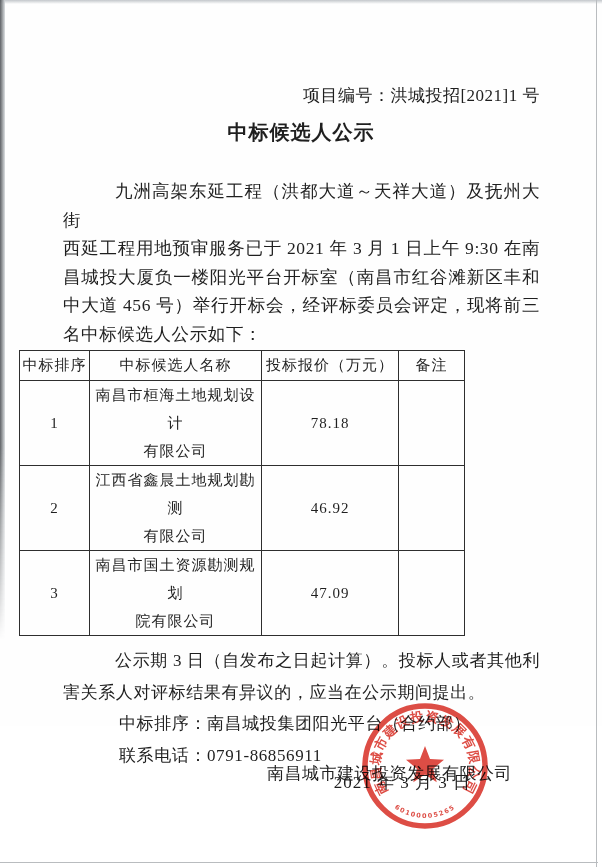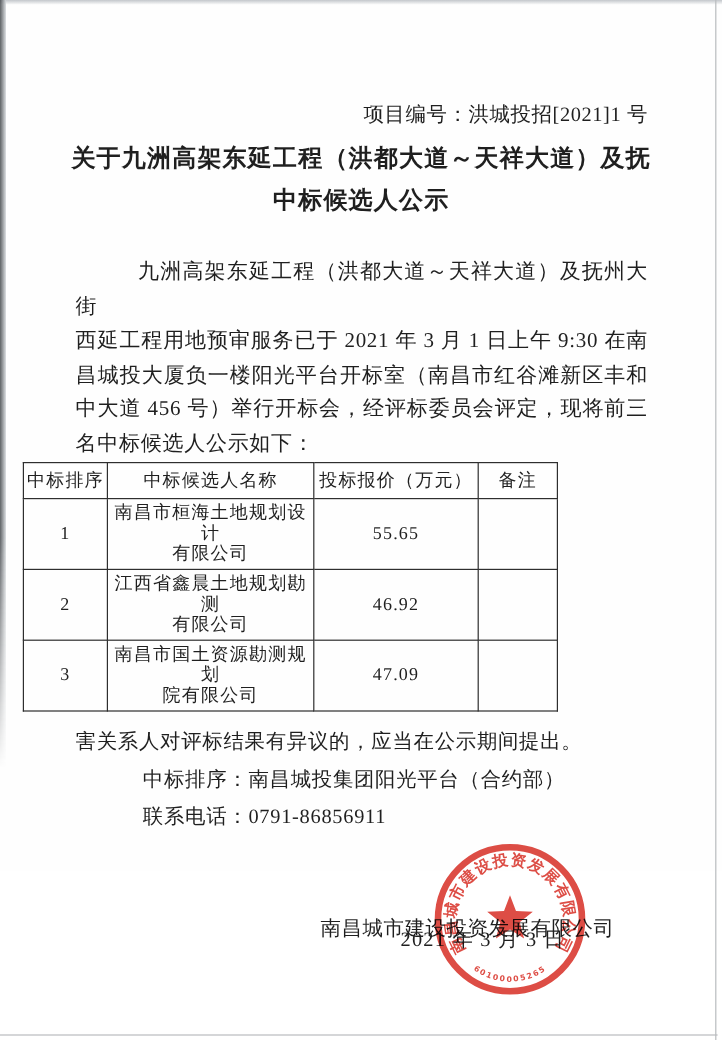--- a/index.html
+++ b/index.html
@@ -60,21 +60,21 @@
     font-size: 15px;
     font-weight: normal;
     letter-spacing: 1px;
   }
   .bid-table thead tr { height: 30px; }
   .bid-table tbody tr { height: 59px; }
   .col-rank  { width: 69px; }
   .col-name  { width: 171px; }
   .col-price { width: 136px; }
   .col-note  { width: 65px; }
-  .name-line { line-height: 17px; }
+  .name-line { line-height: 28px; }
 
   .closing {
     margin: 9px 62px 0 63px;
     font-size: 17px;
     line-height: 31.5px;
     letter-spacing: .6px;
   }
   .hang { padding-left: 56px; }
 
   .sig-company {
@@ -100,21 +100,20 @@
 <div class="page">
 
   <div class="edge-top"></div>
   <div class="edge-left"></div>
   <div class="edge-right"></div>
   <div class="edge-bottom"></div>
 
   <div class="project-number">项目编号：洪城投招[2021]1 号</div>
 
   <div class="title">
-    <div>关于九洲高架东延工程（洪都大道～天祥大道）及抚</div>
     <div>中标候选人公示</div>
   </div>
 
   <div class="intro">
     <div class="line-fill indent">九洲高架东延工程（洪都大道～天祥大道）及抚州大街</div>
     <div class="line-fill">西延工程用地预审服务已于 2021 年 3 月 1 日上午 9:30 在南</div>
     <div class="line-fill">昌城投大厦负一楼阳光平台开标室（南昌市红谷滩新区丰和</div>
     <div class="line-fill">中大道 456 号）举行开标会，经评标委员会评定，现将前三</div>
     <div>名中标候选人公示如下：</div>
   </div>
@@ -128,21 +127,21 @@
         <th class="col-note">备注</th>
       </tr>
     </thead>
     <tbody>
       <tr>
         <td>1</td>
         <td>
           <div class="name-line">南昌市桓海土地规划设计</div>
           <div class="name-line">有限公司</div>
         </td>
-        <td>55.65</td>
+        <td>78.18</td>
         <td></td>
       </tr>
       <tr>
         <td>2</td>
         <td>
           <div class="name-line">江西省鑫晨土地规划勘测</div>
           <div class="name-line">有限公司</div>
         </td>
         <td>46.92</td>
         <td></td>
@@ -153,20 +152,21 @@
           <div class="name-line">南昌市国土资源勘测规划</div>
           <div class="name-line">院有限公司</div>
         </td>
         <td>47.09</td>
         <td></td>
       </tr>
     </tbody>
   </table>
 
   <div class="closing">
+    <div class="line-fill indent">公示期 3 日（自发布之日起计算）。投标人或者其他利</div>
     <div>害关系人对评标结果有异议的，应当在公示期间提出。</div>
     <div class="hang">中标排序：南昌城投集团阳光平台（合约部）</div>
     <div class="hang">联系电话：0791-86856911</div>
   </div>
 
   <div class="sig-company">南昌城市建设投资发展有限公司</div>
   <div class="sig-date">2021 年 3 月 3 日</div>
 
   <div class="seal">
     <svg viewBox="0 0 140 140" xmlns="http://www.w3.org/2000/svg">

